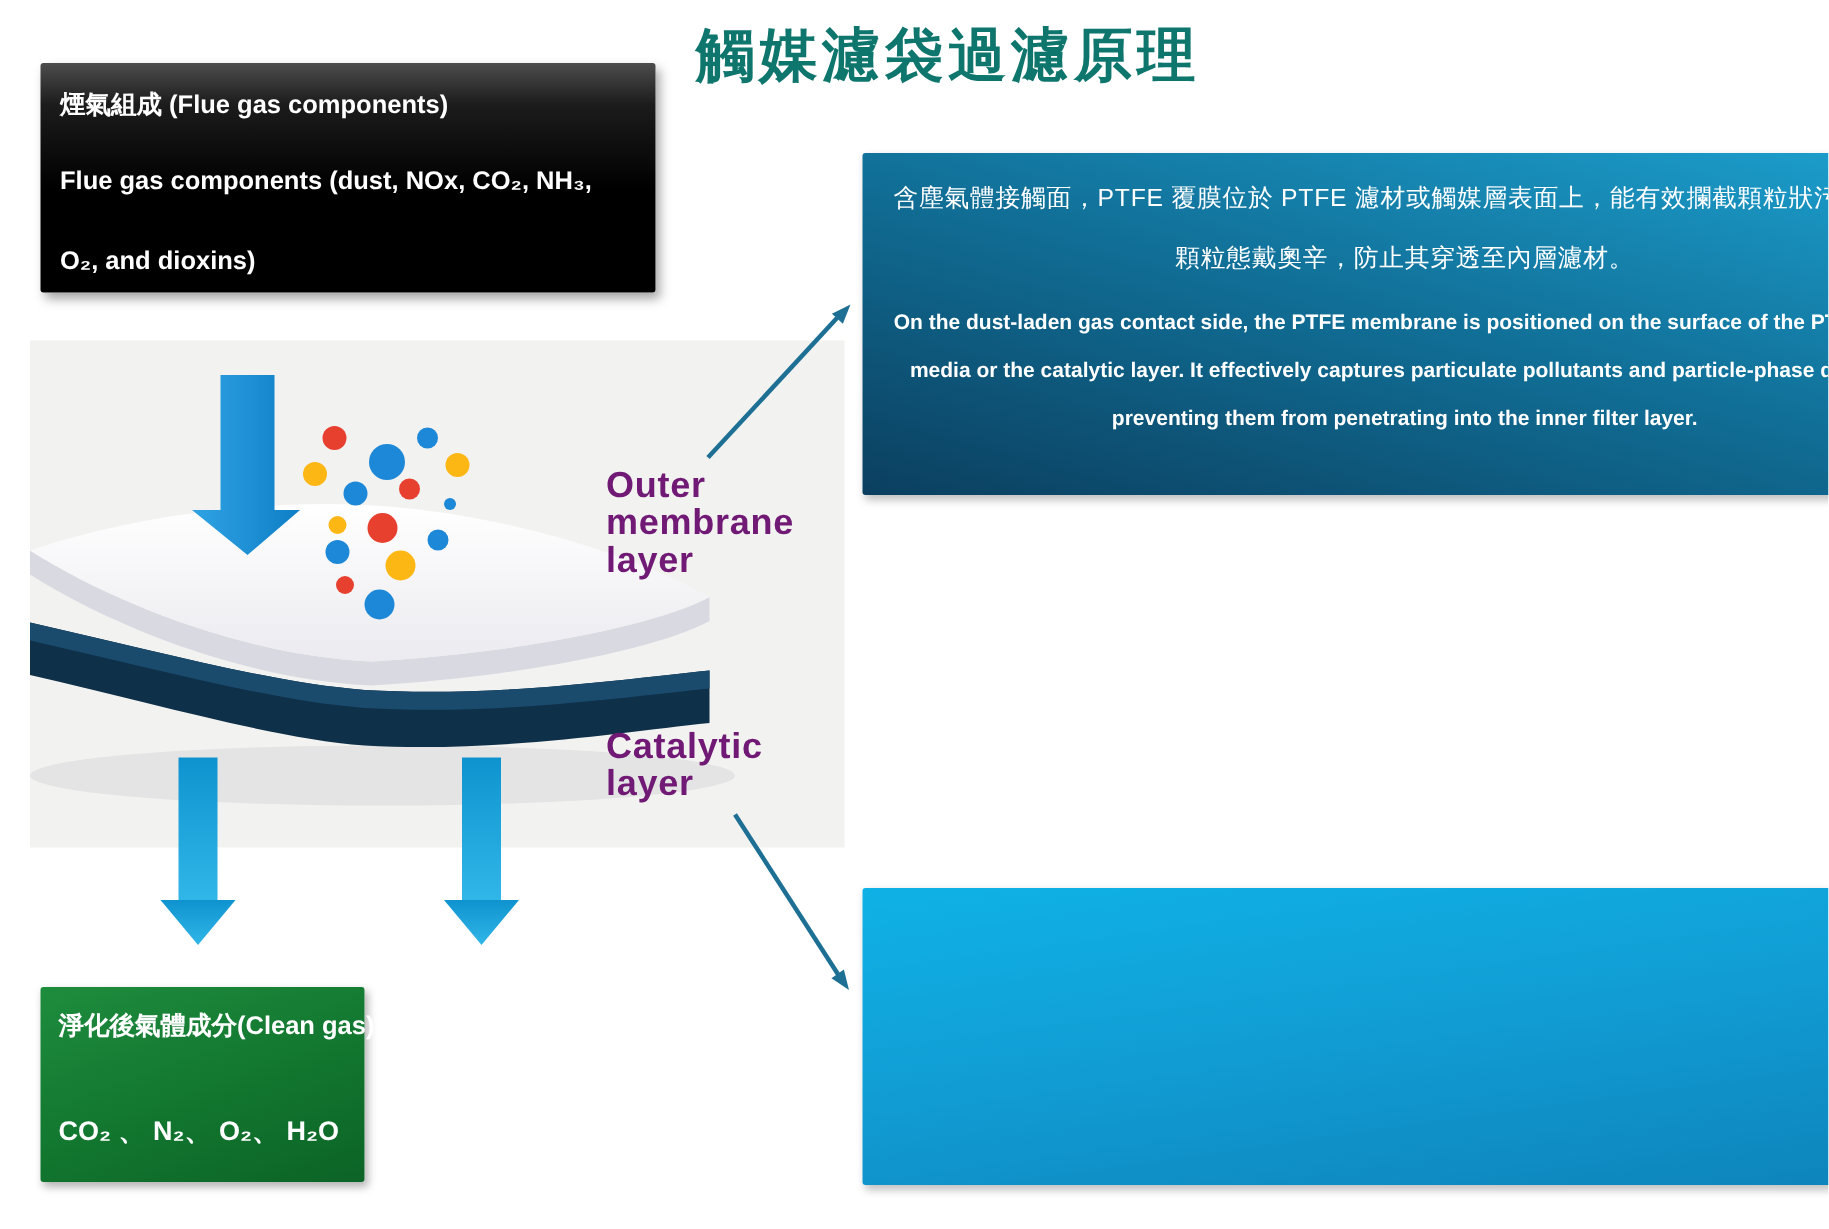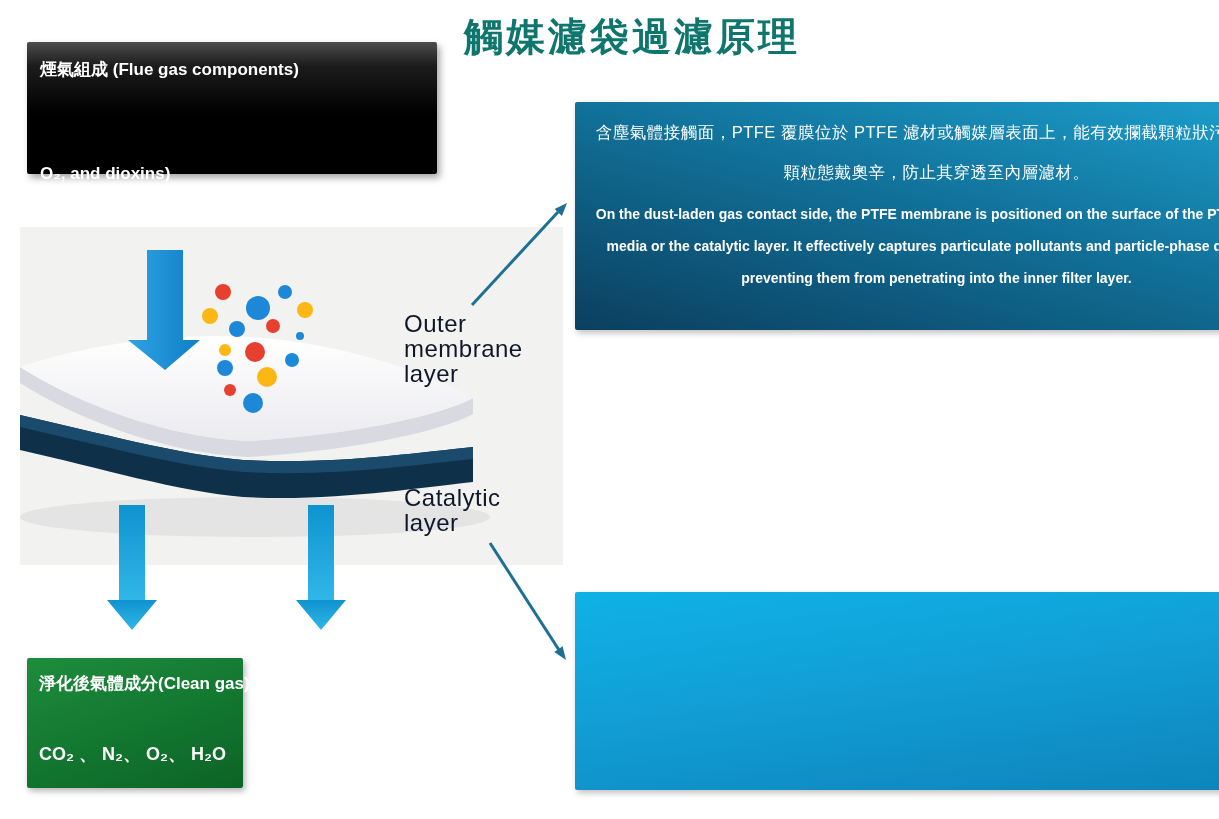--- a/index.html
+++ b/index.html
@@ -6,38 +6,38 @@
   body{font-family:"Liberation Sans","DejaVu Sans",sans-serif;}
   .canvas{position:relative;width:1219px;height:819px;background:#ffffff;overflow:hidden;}
 
   .page-title{
     position:absolute;left:464px;top:10px;
     font-size:39px;font-weight:800;color:#0f766e;letter-spacing:3px;white-space:nowrap;
   }
 
   
   .flue-box{
-    position:absolute;left:27px;top:42px;width:410px;height:132px;
+    position:absolute;left:27px;top:42px;width:410px;height:153px;
     background:linear-gradient(180deg,#4d4d4d 0%,#1c1c1c 18%,#000 55%);
     border-radius:2px;box-shadow:3px 4px 7px rgba(0,0,0,0.35);
     color:#fff;font-weight:700;font-size:17px;
   }
   .flue-box .ln{position:absolute;left:13px;white-space:nowrap;}
   .flue-box .ln1{top:16px;}
   .flue-box .ln2{top:69px;}
   .flue-box .ln3{top:122px;}
 
   
   .illustration{
     position:absolute;left:20px;top:227px;width:543px;height:338px;
     background:#f2f2f0;
   }
   .illustration svg{position:absolute;left:0;top:0;}
   .layer-label{
-    position:absolute;color:#0f172a;font-weight:400;font-size:24px;line-height:25px;
+    position:absolute;color:#701a75;font-weight:700;font-size:24px;line-height:25px;
     letter-spacing:0.5px;
   }
   .label-outer{left:384px;top:84px;}
   .label-catalytic{left:384px;top:258px;}
 
   
   .info-box{
     position:absolute;width:725px;box-sizing:border-box;
     padding:10px 16px 0 14px;border-radius:2px;
     box-shadow:2px 3px 6px rgba(0,0,0,0.25);
@@ -72,20 +72,21 @@
 </style>
 </head>
 <body>
 
 <div class="canvas">
 
   <div class="page-title">觸媒濾袋過濾原理</div>
 
   <div class="flue-box">
     <div class="ln ln1">煙氣組成  (Flue gas components)</div>
+    <div class="ln ln2">Flue gas components (dust, NOx, CO₂, NH₃,</div>
     <div class="ln ln3">O₂, and dioxins)</div>
   </div>
 
   <div class="illustration">
     <svg width="543" height="338" viewBox="0 0 543 338">
       <defs>
         <linearGradient id="gradBigArrow" x1="0" y1="0" x2="1" y2="0">
           <stop offset="0" stop-color="#2fa3e4"></stop>
             <stop offset="1" stop-color="#0f7ec6"></stop>
         </linearGradient>

